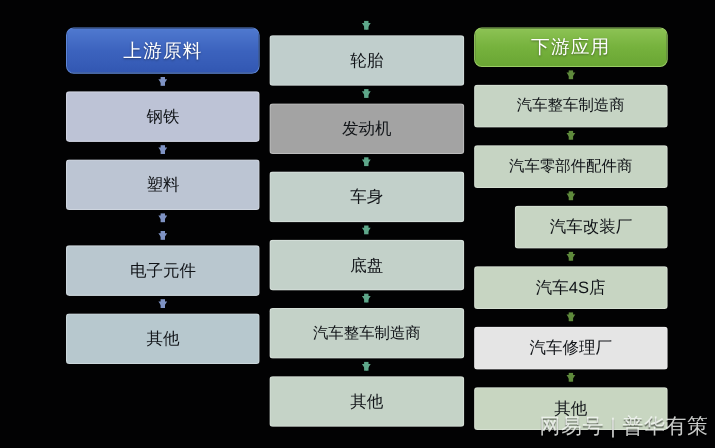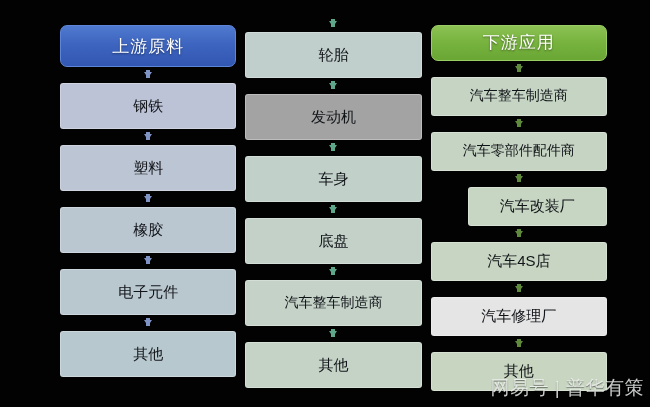--- a/index.html
+++ b/index.html
@@ -128,21 +128,20 @@
     <div class="node" style="background: rgb(189, 195, 214);">钢铁</div>
 
     <div class="connector conn-up">
         <span class="arrow"></span>
       </div>
     <div class="node" style="background: rgb(188, 197, 211);">塑料</div>
 
     <div class="connector conn-up">
         <span class="arrow"></span>
       </div>
-    <div class="node" style="background: rgb(186, 199, 209);">橡胶</div>
 
     <div class="connector conn-up">
         <span class="arrow"></span>
       </div>
     <div class="node" style="background: rgb(185, 199, 207);">电子元件</div>
 
     <div class="connector conn-up">
         <span class="arrow"></span>
       </div>
     <div class="node" style="background: rgb(183, 200, 206);">其他</div>

